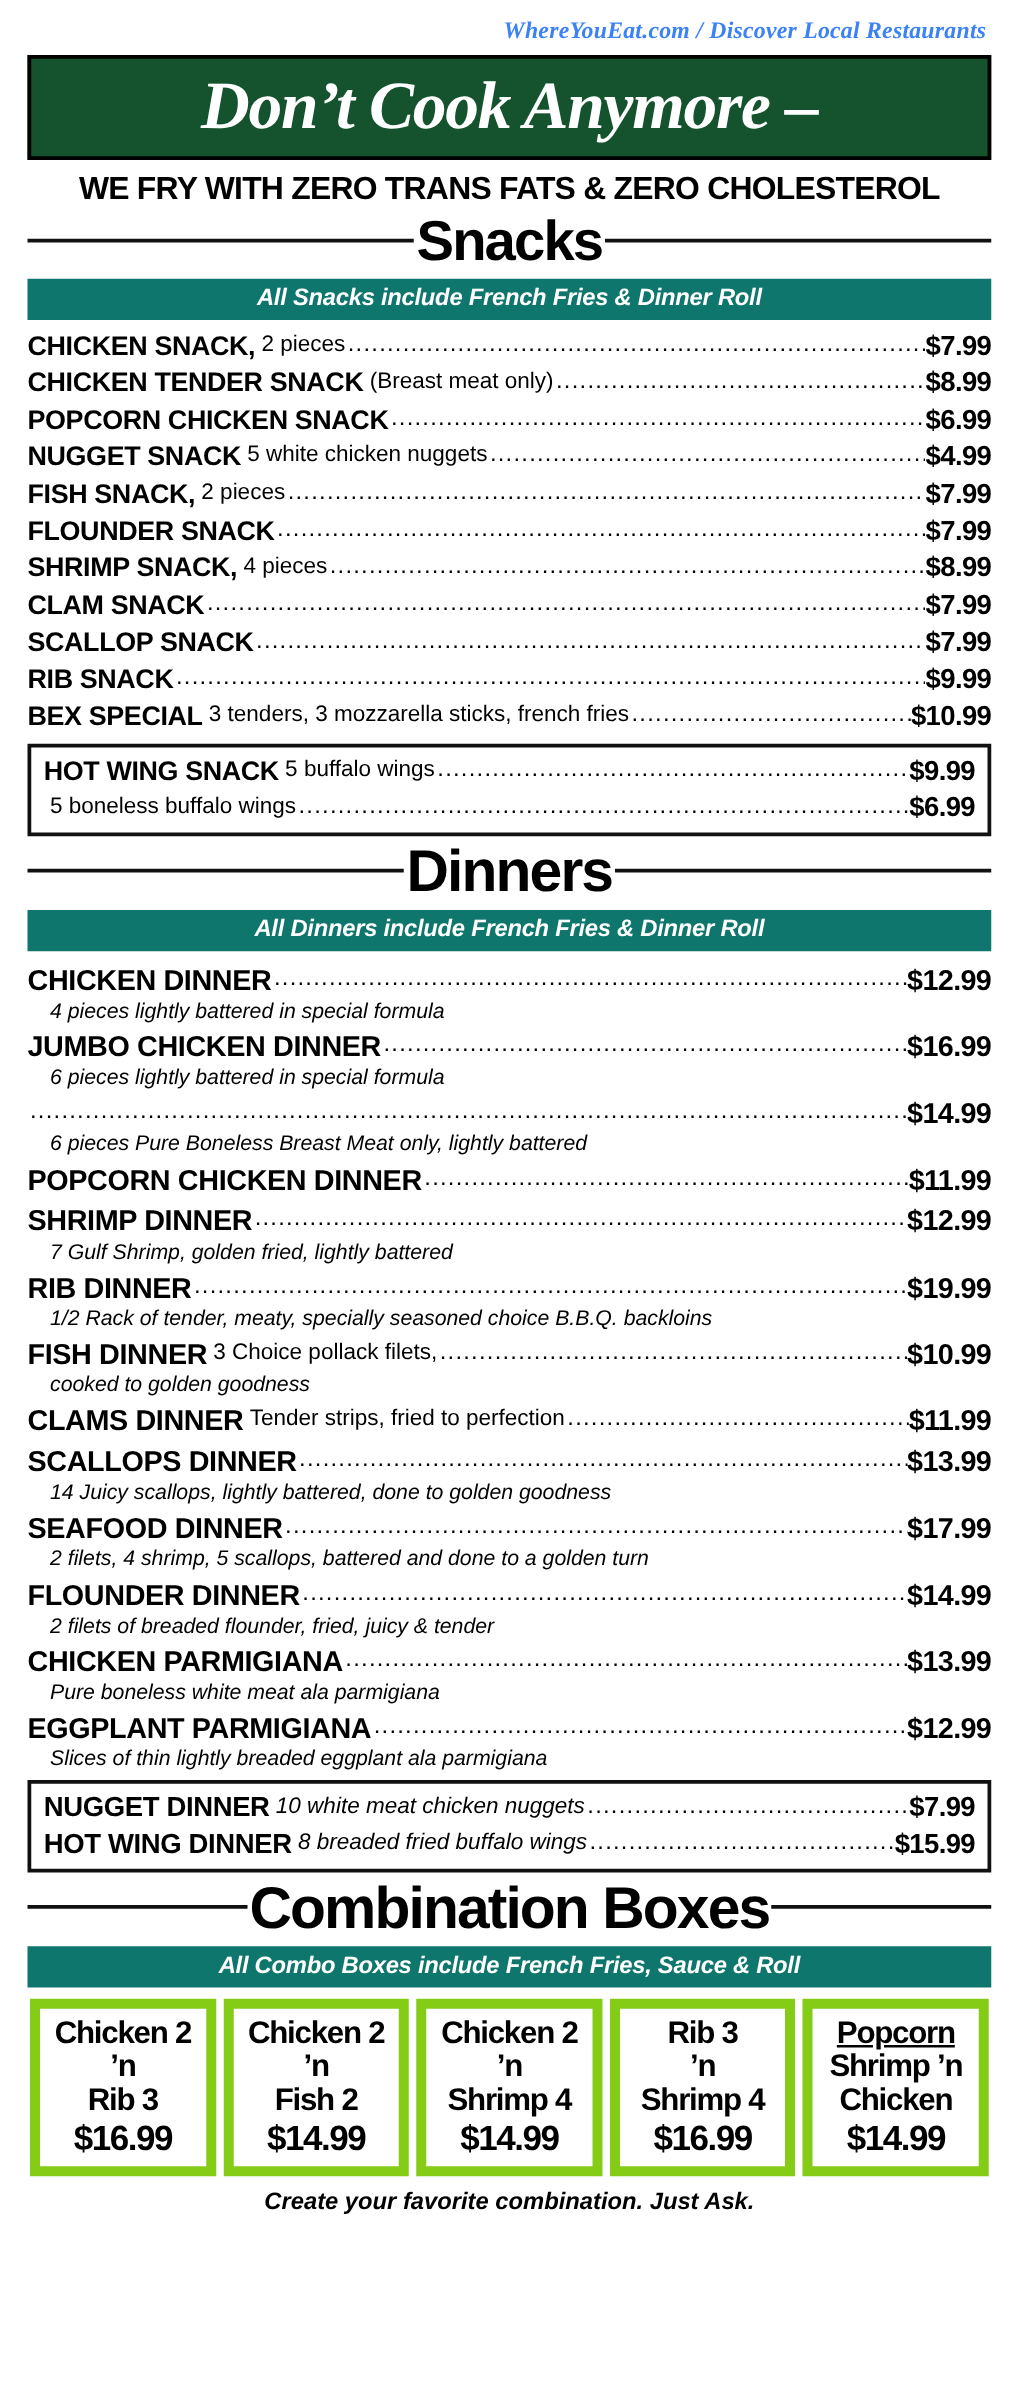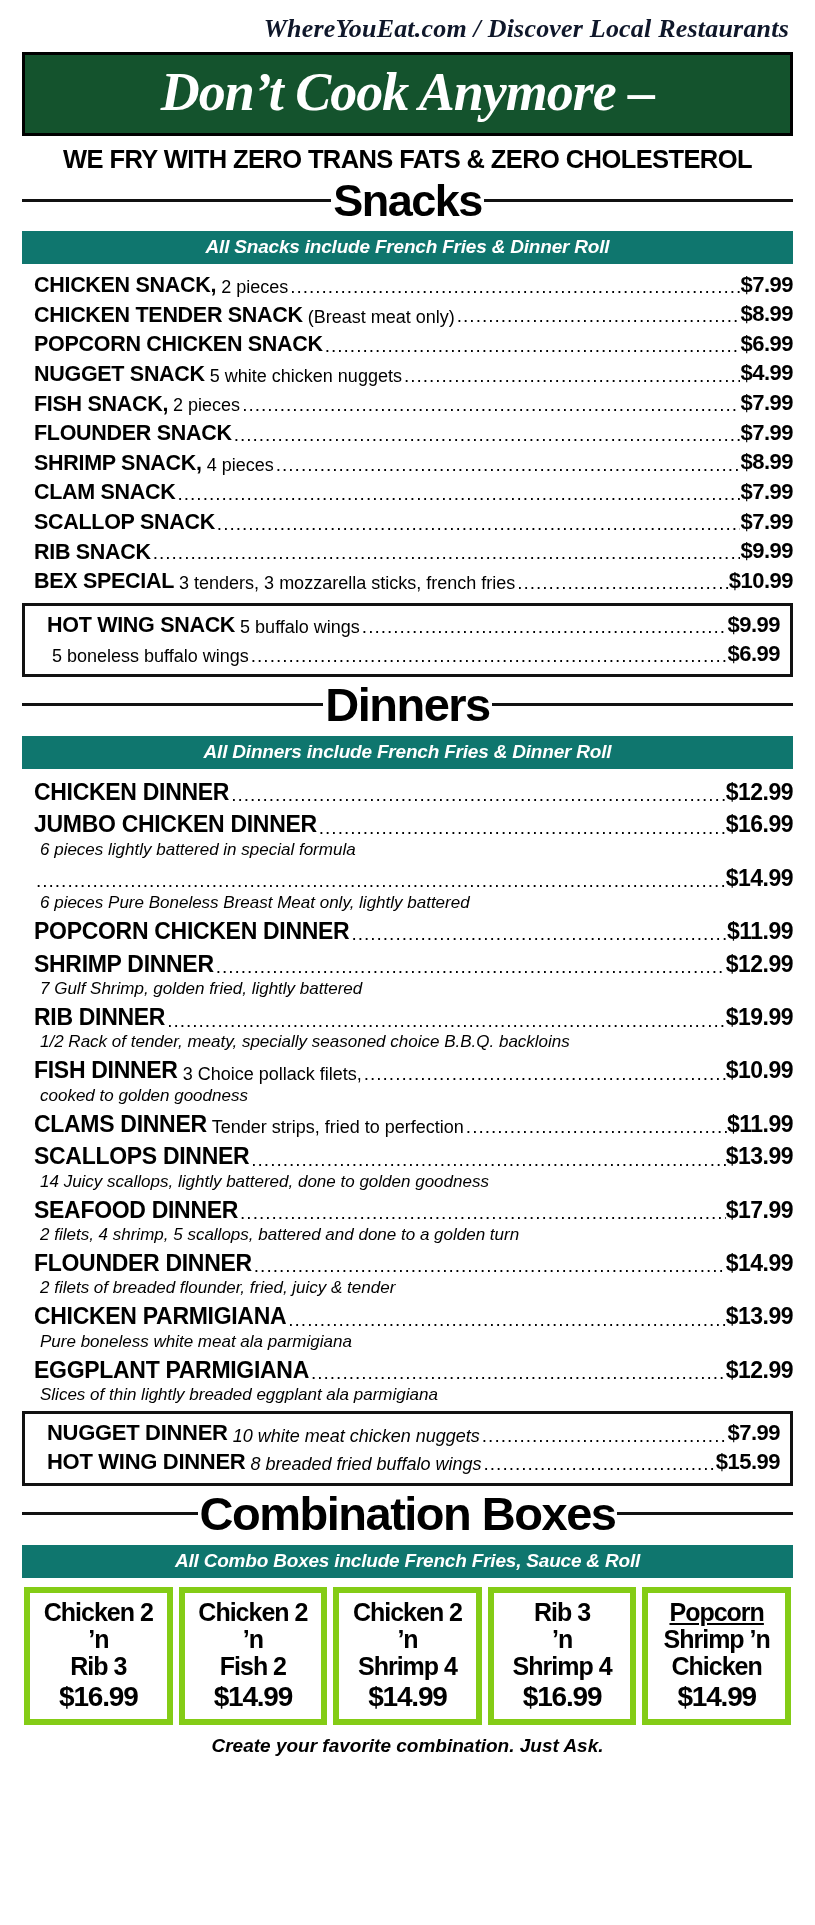--- a/index.html
+++ b/index.html
@@ -15,22 +15,22 @@
     background: #ffffff;
     padding: 14px 22px 18px 22px;
   }
 
   
   .site-line {
     text-align: right;
     font-family: "Liberation Serif", serif;
     font-weight: bold;
     font-style: italic;
-    font-size: 26px;
-    color: #0f172a;
+    font-size: 19px;
+    color: #3b82f6;
     padding-right: 4px;
     margin-bottom: 8px;
     letter-spacing: .2px;
   }
 
   .title-bar {
     background: #14532d;
     color: #fff;
     text-align: center;
     padding: 10px 6px 14px 6px;
@@ -82,25 +82,24 @@
     font-weight: bold;
     font-size: 19px;
     padding: 5px 4px 6px 4px;
     letter-spacing: -0.2px;
   }
 
   .items { margin-top: 6px; }
 
   .row {
     display: flex;
-    align-items: flex-end;
+    align-items: flex-start;
     font-size: 21px;
     line-height: 1.12;
     padding: 2.5px 0;
-    margin-left: 12px;
   }
   .row .name {
     font-weight: bold;
     font-size: 21.5px;
     white-space: nowrap;
     letter-spacing: -0.3px;
   }
   .row .note {
     font-weight: normal;
     font-size: 18px;
@@ -149,21 +148,21 @@
 
   
   .combo-row {
     display: flex;
     gap: 6px;
     margin-top: 9px;
     padding: 0 2px;
   }
   .combo {
     flex: 1 1 0;
-    border: 6px solid #84cc16;
+    border: 8px solid #84cc16;
     text-align: center;
     padding: 6px 2px 7px 2px;
     font-weight: bold;
     line-height: 1.08;
   }
   .combo .l { font-size: 25px; letter-spacing: -1px; }
   .combo .l.u { text-decoration: underline; }
   .combo .p { font-size: 28px; letter-spacing: -1.2px; margin-top: 2px; }
 
   .footnote {
@@ -281,20 +280,21 @@
 
   <div class="band">All Dinners include French Fries &amp; Dinner Roll</div>
 
   <div class="items" id="dinner-items">
       <div class="dinner-item">
         <div class="row">
           <span class="name">CHICKEN DINNER</span>
           <span class="dots">........................................................................................................................</span>
           <span class="price">$12.99</span>
         </div>
+        <div class="desc">4 pieces lightly battered in special formula</div>
       </div>
       <div class="dinner-item">
         <div class="row">
           <span class="name">JUMBO CHICKEN DINNER</span>
           <span class="dots">........................................................................................................................</span>
           <span class="price">$16.99</span>
         </div>
         <div class="desc">6 pieces lightly battered in special formula</div>
       </div>
       <div class="dinner-item">

